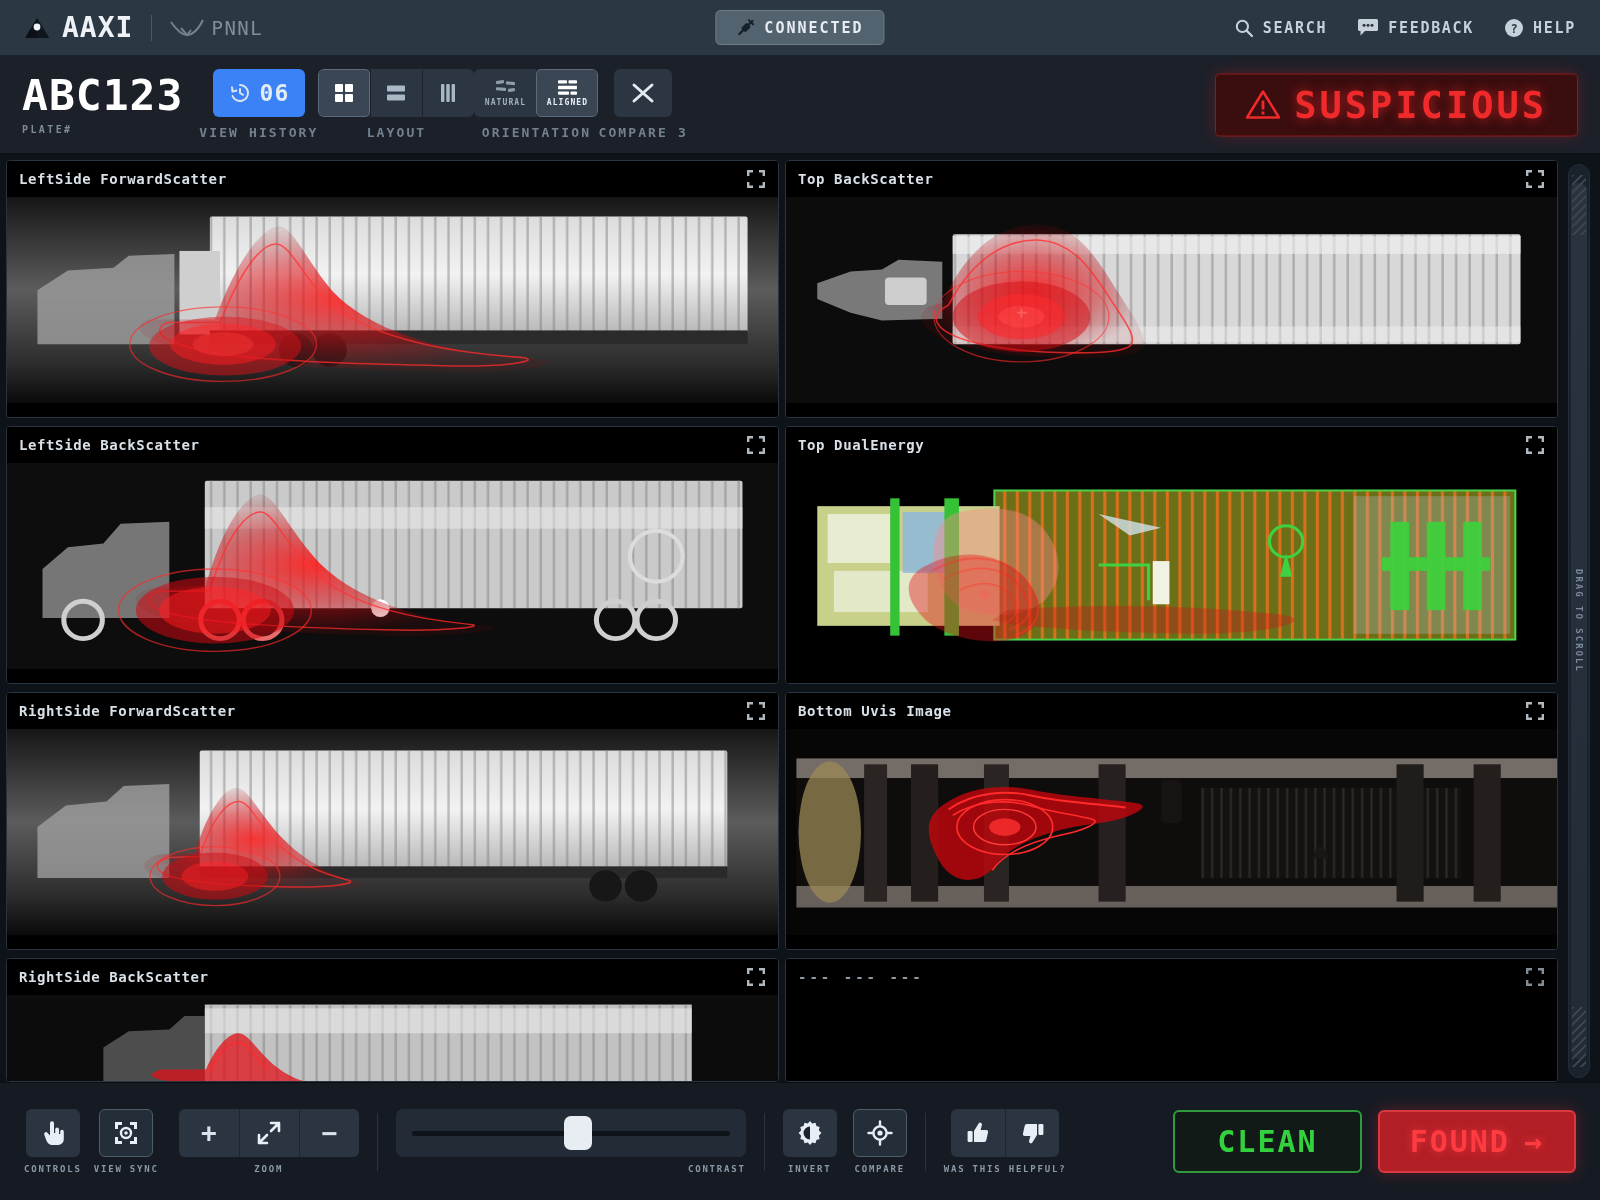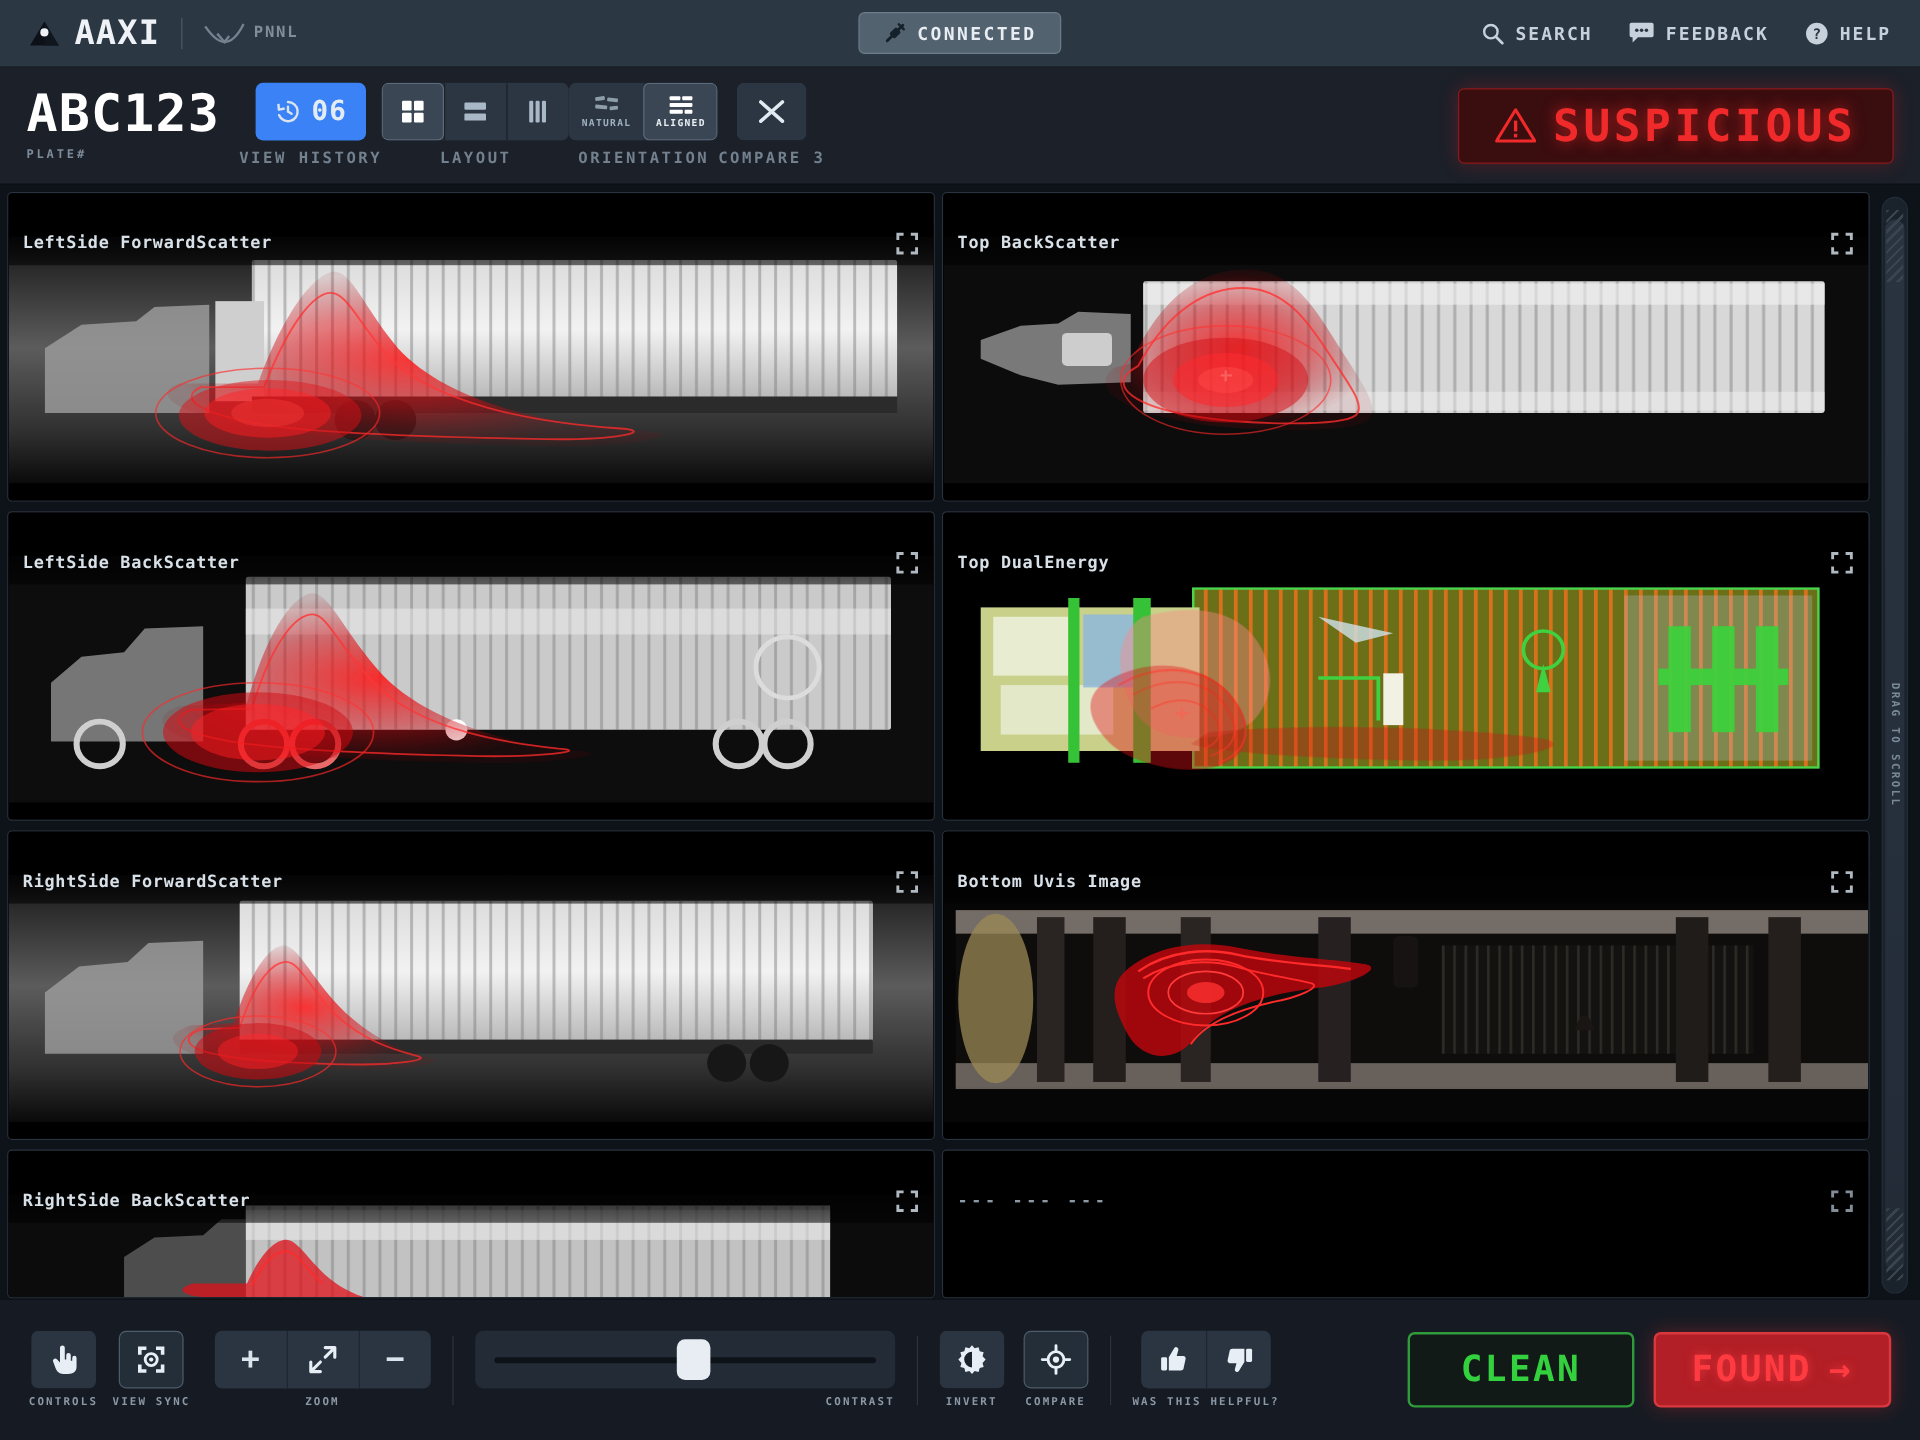--- a/index.html
+++ b/index.html
@@ -19,21 +19,21 @@
   }
   .brand { display: flex; align-items: center; gap: 12px; }
   .brand-mark { width: 26px; height: 24px; position: relative; }
   .brand-mark svg { display: block; }
   .brand-name {
     color: #eef2f6; font-size: 28px; font-weight: bold; letter-spacing: 1px;
     font-family: "DejaVu Sans Mono", monospace;
   }
   .brand-div { width: 1px; height: 26px; background: #4a5867; margin: 0 18px; }
   .partner { display: flex; align-items: center; gap: 7px; opacity: .62; }
-  .partner-name { color: #b6c2ce; font-size: 13px; letter-spacing: 1.5px; font-weight: bold; }
+  .partner-name { color: #b6c2ce; font-size: 19px; letter-spacing: 1.5px; font-weight: normal; }
 
   .conn-badge {
     position: absolute; left: 50%; transform: translateX(-50%);
     background: #53626f; border: 1px solid #6c7c8a; border-radius: 5px;
     padding: 7px 20px; display: flex; align-items: center; gap: 9px;
   }
   .conn-badge .lbl { color: #e7edf3; font-size: 15px; letter-spacing: 2px; font-weight: bold; }
 
   .topbar-right { margin-left: auto; display: flex; align-items: center; gap: 30px; }
   .tb-item { display: flex; align-items: center; gap: 9px; cursor: pointer; }
@@ -114,21 +114,20 @@
     position: relative; overflow: hidden; min-height: 0;
   }
   .panel.p1 { flex: 0 0 258px; }
   .panel.p2 { flex: 0 0 258px; }
   .panel.p3 { flex: 0 0 258px; }
   .panel.p4 { flex: 1 1 auto; }
   .panel-head {
     position: absolute; top: 0; left: 0; right: 0; height: 36px;
     display: flex; align-items: center; padding: 0 12px; z-index: 4;
     background: linear-gradient(180deg,rgba(0,0,0,.95),rgba(0,0,0,.55));
-    margin-top: 24px;
   }
   .panel-title {
     color: #d8e0e8; font-size: 14px; letter-spacing: .6px; font-weight: bold;
     font-family: "DejaVu Sans Mono", monospace; white-space: nowrap;
   }
   .panel-title.ph { color: #8d99a5; letter-spacing: 3px; }
   .expand-btn { margin-left: auto; cursor: pointer; opacity: .85; }
 
   .img-area { position: absolute; inset: 0; overflow: hidden; background: #000; }
   .scene { position: absolute; left: 0; right: 0; top: 36px; bottom: 14px; overflow: hidden; }

